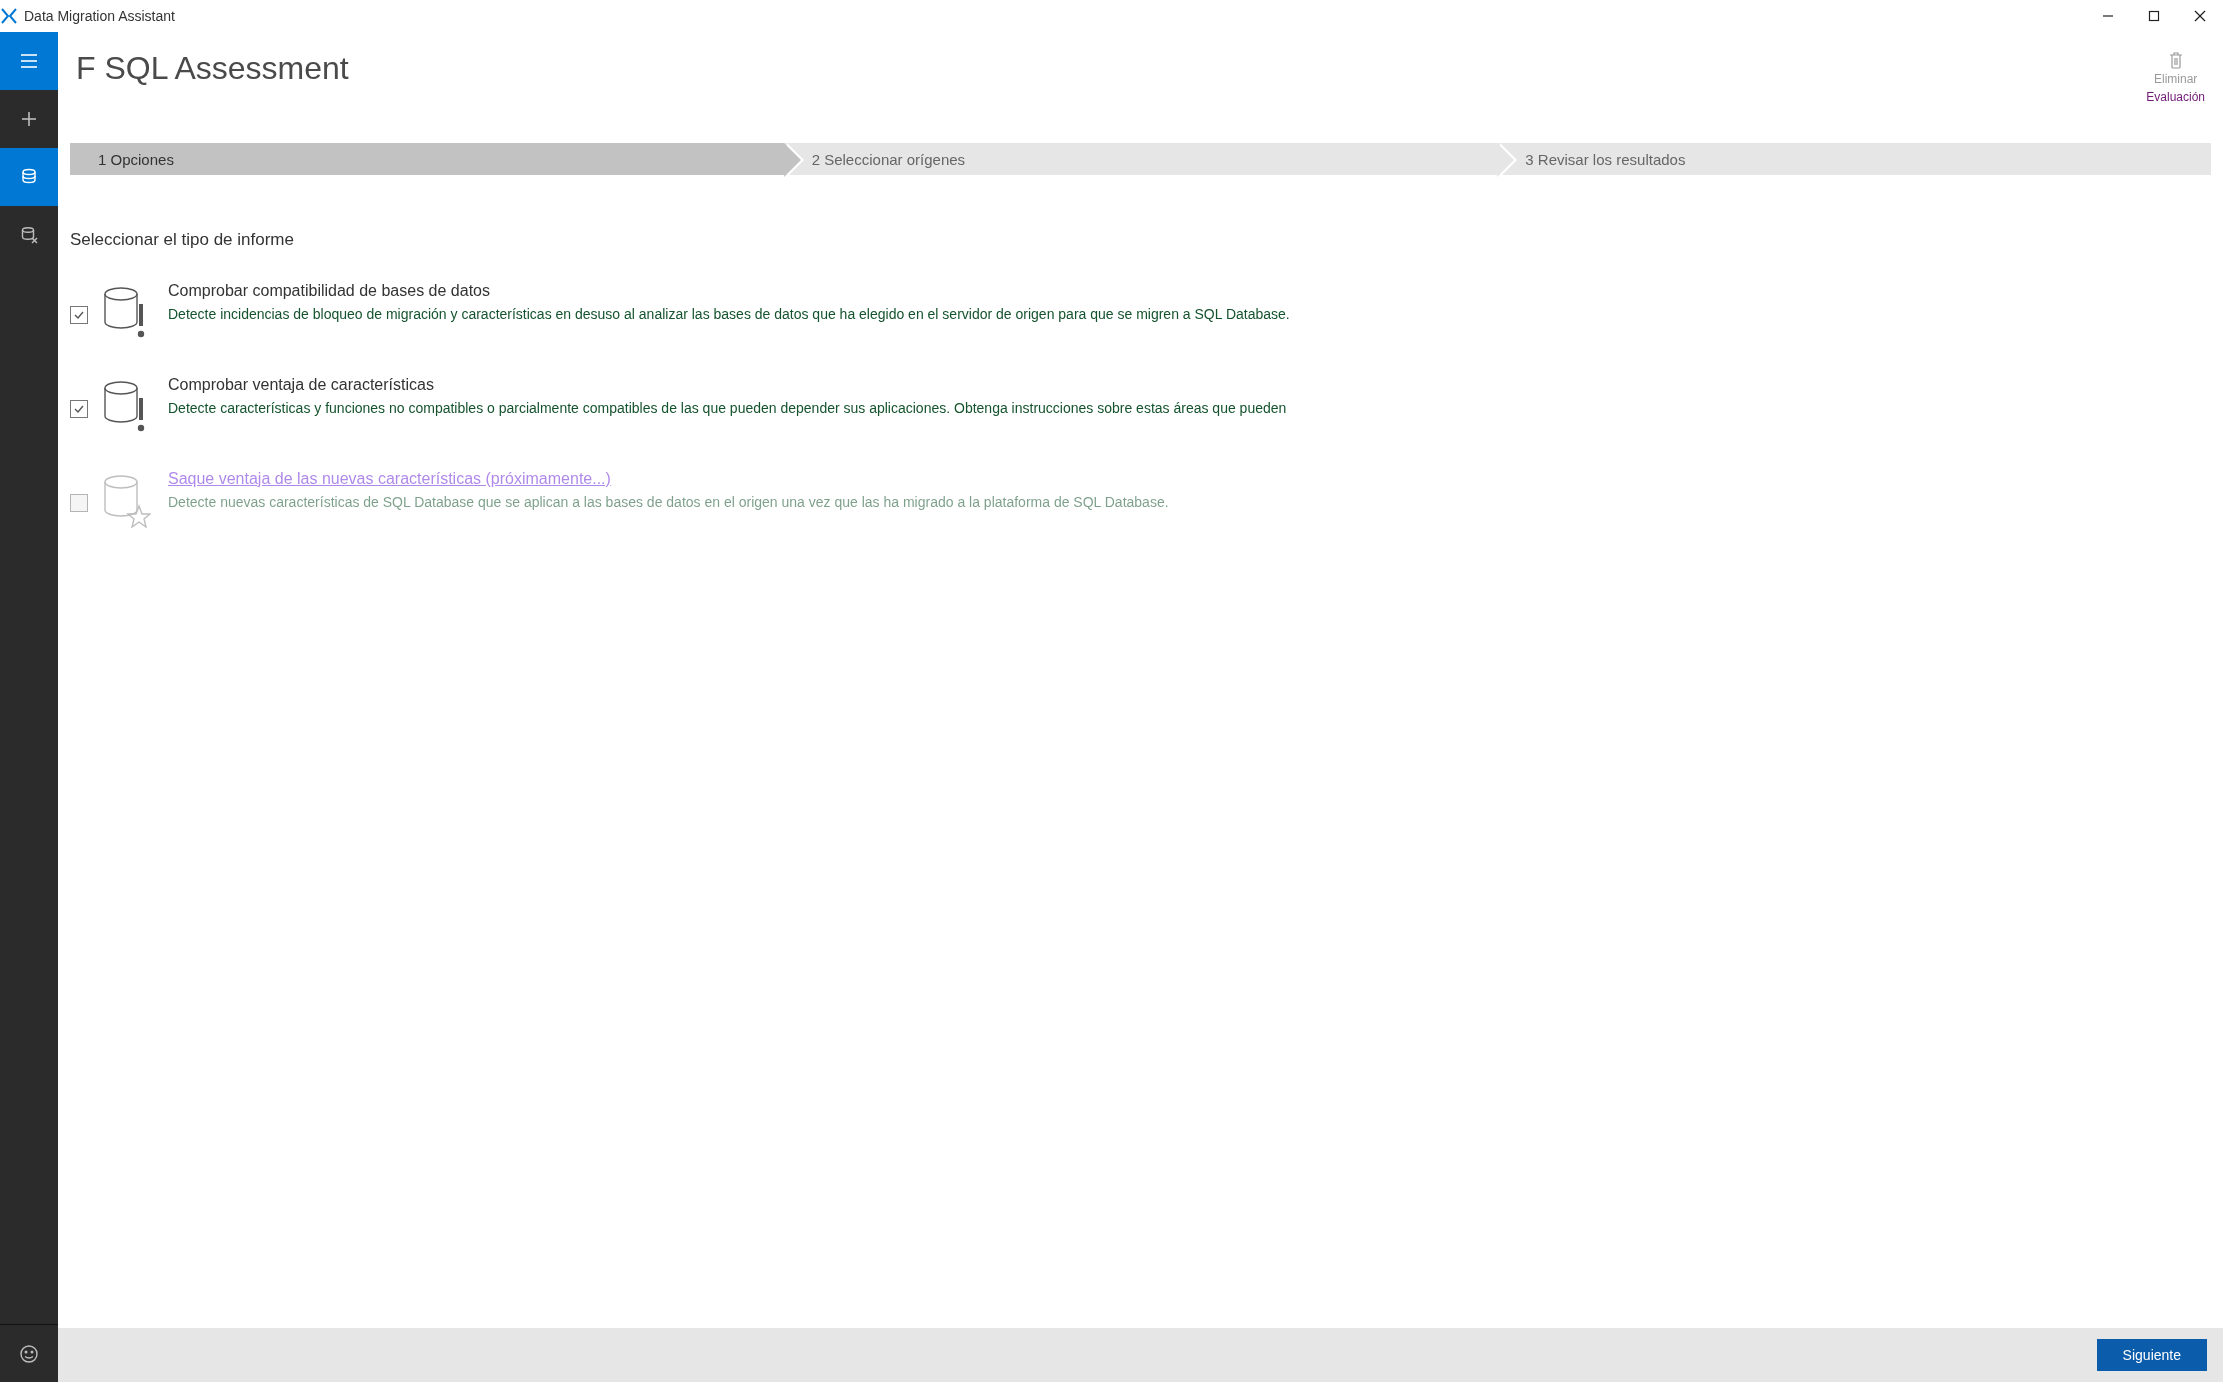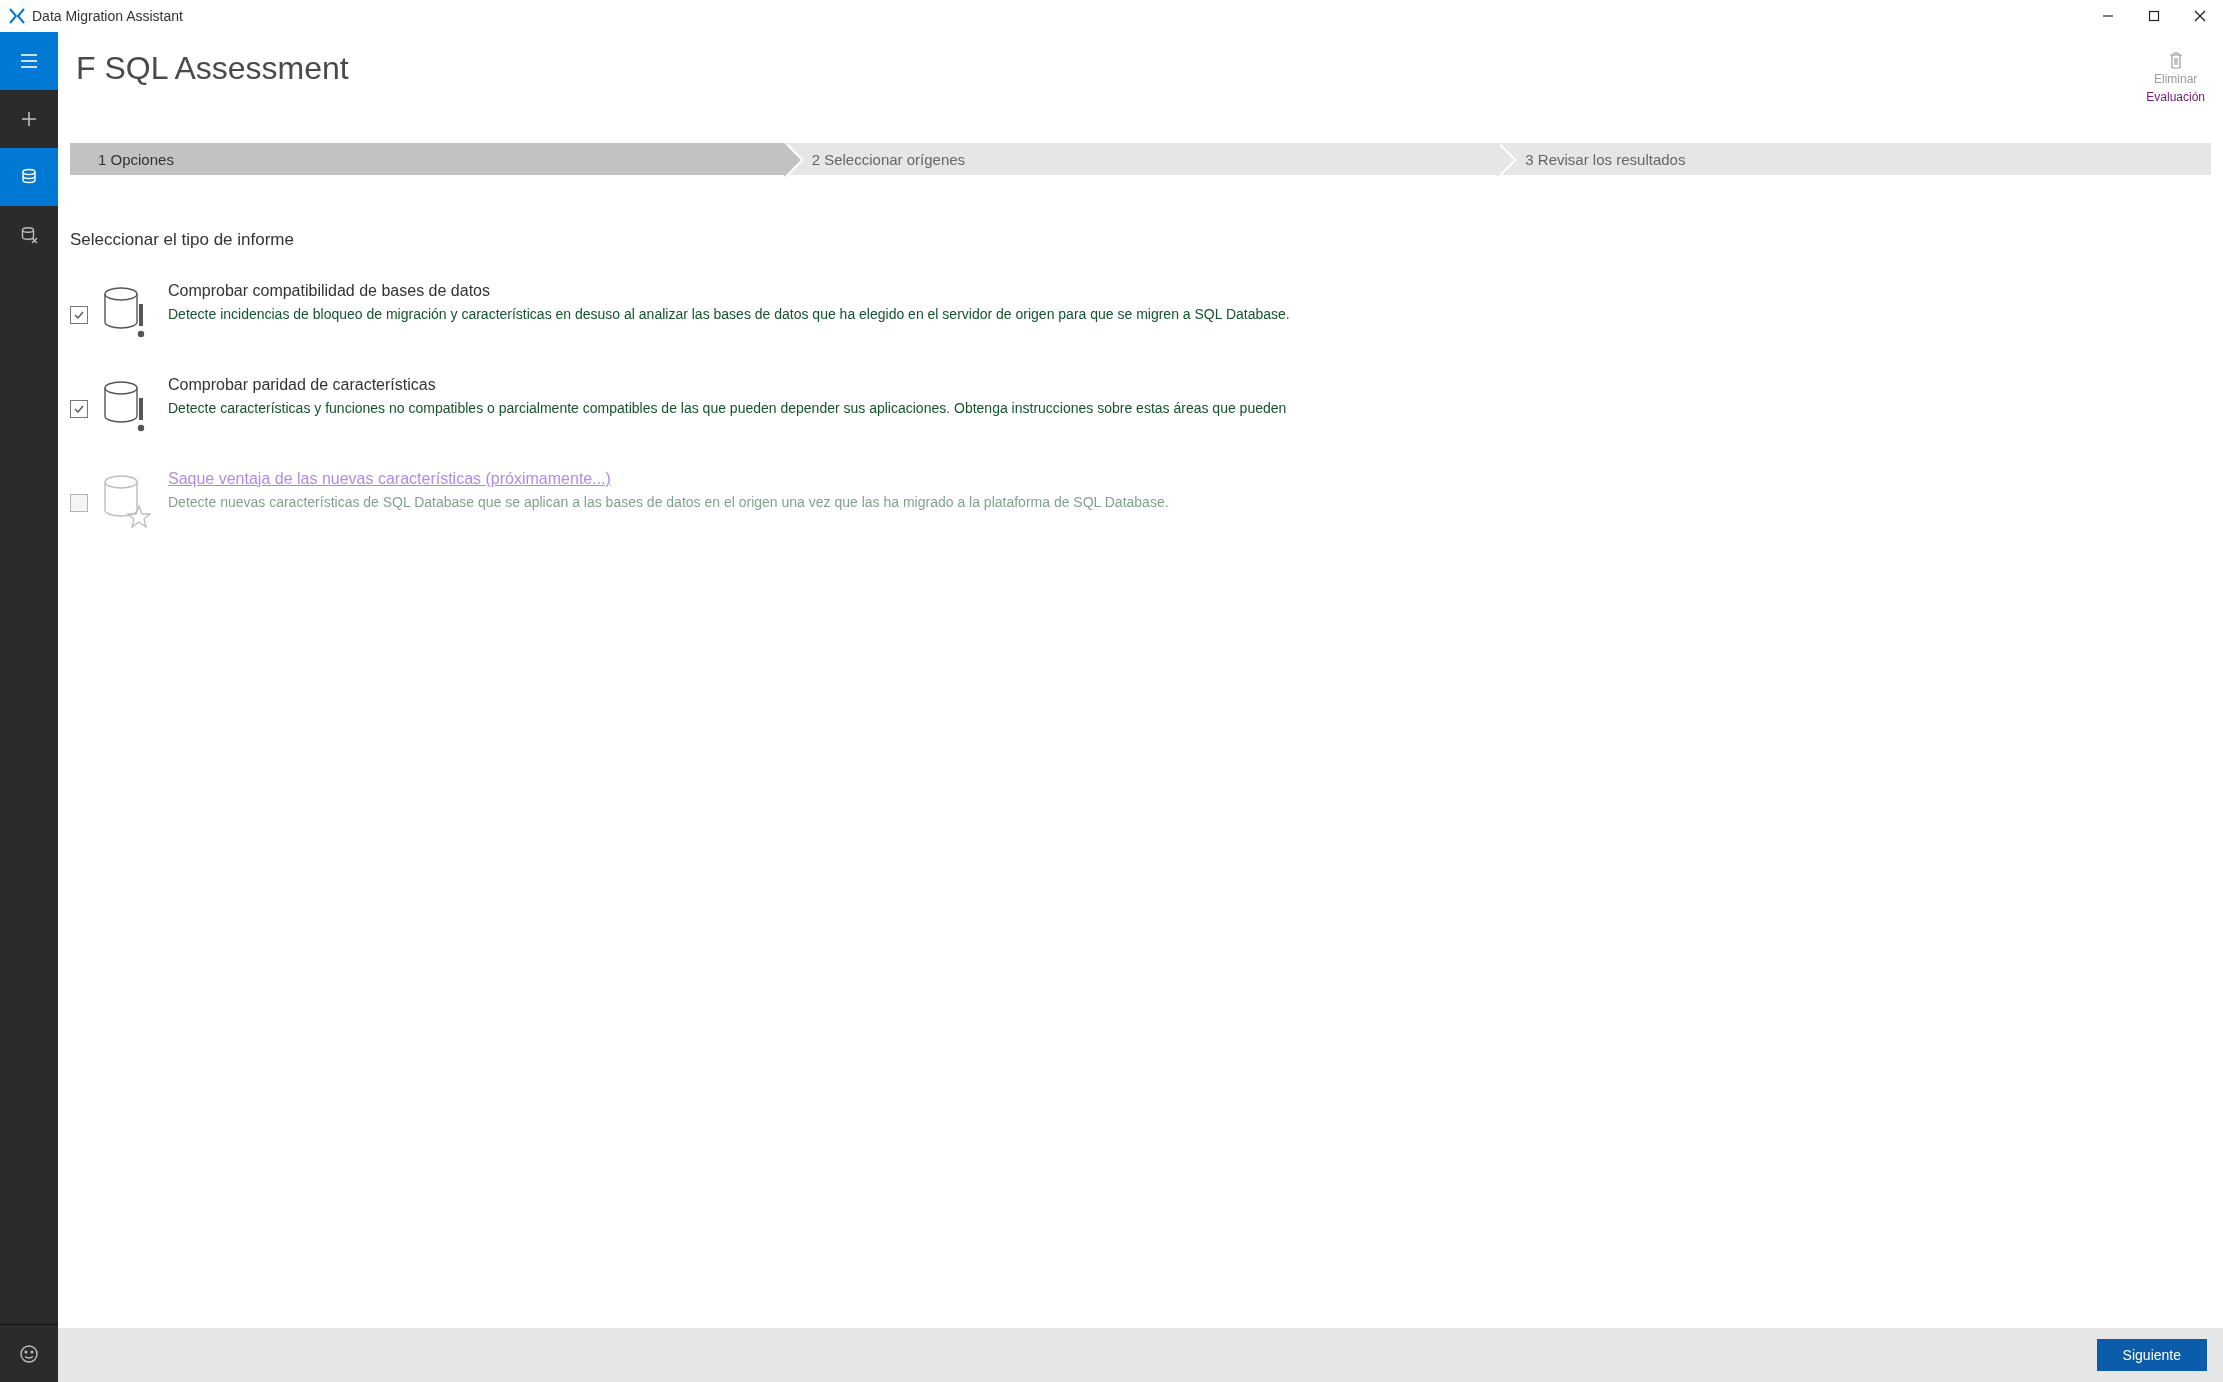--- a/index.html
+++ b/index.html
@@ -1,20 +1,20 @@
 <!DOCTYPE html>
 <html><head>
 <meta charset="utf-8">
 <style>
   * { box-sizing: border-box; margin: 0; padding: 0; }
   html, body { height: 100%; width: 100%; font-family: "Segoe UI", Arial, sans-serif; font-size: 14px; color: #333; background: #fff; overflow: hidden; }
   .app { display: flex; flex-direction: column; height: 100vh; width: 100vw; }
 
   
-  .titlebar { height: 32px; display: flex; align-items: center; padding-left: 8px; background: #fff; border-bottom: none; }
+  .titlebar { height: 32px; display: flex; align-items: center; background: #fff; border-bottom: none; }
   .titlebar .app-logo { width: 18px; height: 18px; margin-right: 6px; display:flex; align-items:center; justify-content:center;}
   .titlebar .app-title { font-size: 14px; color: #333; }
   .titlebar .spacer { flex: 1; }
   .win-controls { display: flex; }
   .win-btn { width: 46px; height: 32px; display: flex; align-items: center; justify-content: center; }
   .win-btn svg { stroke: #222; }
 
   
   .body-row { flex: 1; display: flex; min-height: 0; }
 
@@ -208,21 +208,21 @@
           </div>
           <div class="option-icon">
             <svg width="50" height="56" viewBox="0 0 50 56" fill="none" stroke="#555" stroke-width="1.4">
               <ellipse cx="20" cy="10" rx="16" ry="6"></ellipse>
               <path d="M4 10 v28 a16 6 0 0 0 32 0 v-28"></path>
               <line x1="40" y1="20" x2="40" y2="42" stroke-width="4"></line>
               <circle cx="40" cy="50" r="2.5" fill="#555"></circle>
             </svg>
           </div>
           <div class="option-text">
-            <div class="option-title">Comprobar paridad de características</div>
+            <div class="option-title">Comprobar ventaja de características</div>
             <div class="option-desc">Detecte características y funciones no compatibles o parcialmente compatibles de las que pueden depender sus aplicaciones. Obtenga instrucciones sobre estas áreas que pueden</div>
           </div>
         </div>
 
         <div class="option-row disabled">
           <div class="option-check"></div>
           <div class="option-icon">
             <svg width="50" height="56" viewBox="0 0 50 56" fill="none" stroke="#888" stroke-width="1.4">
               <ellipse cx="20" cy="10" rx="16" ry="6"></ellipse>
               <path d="M4 10 v28 a16 6 0 0 0 32 0 v-28"></path>

